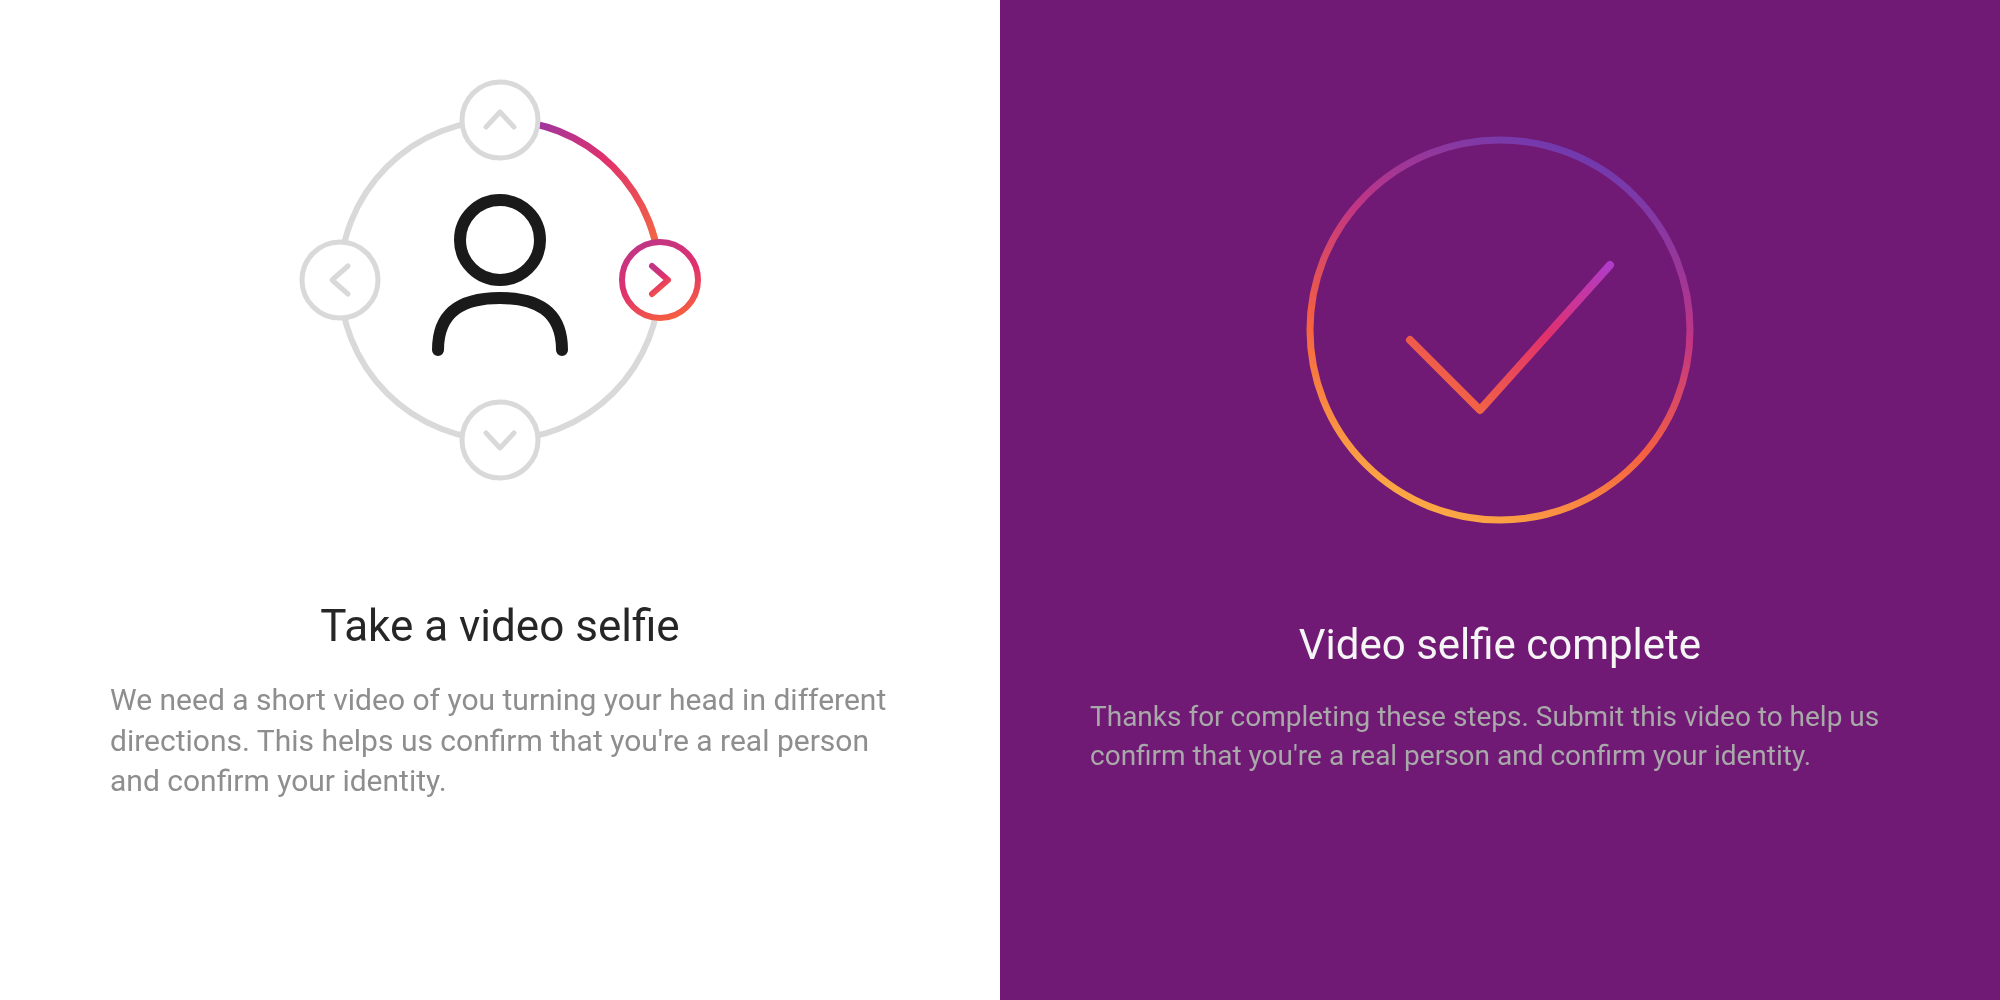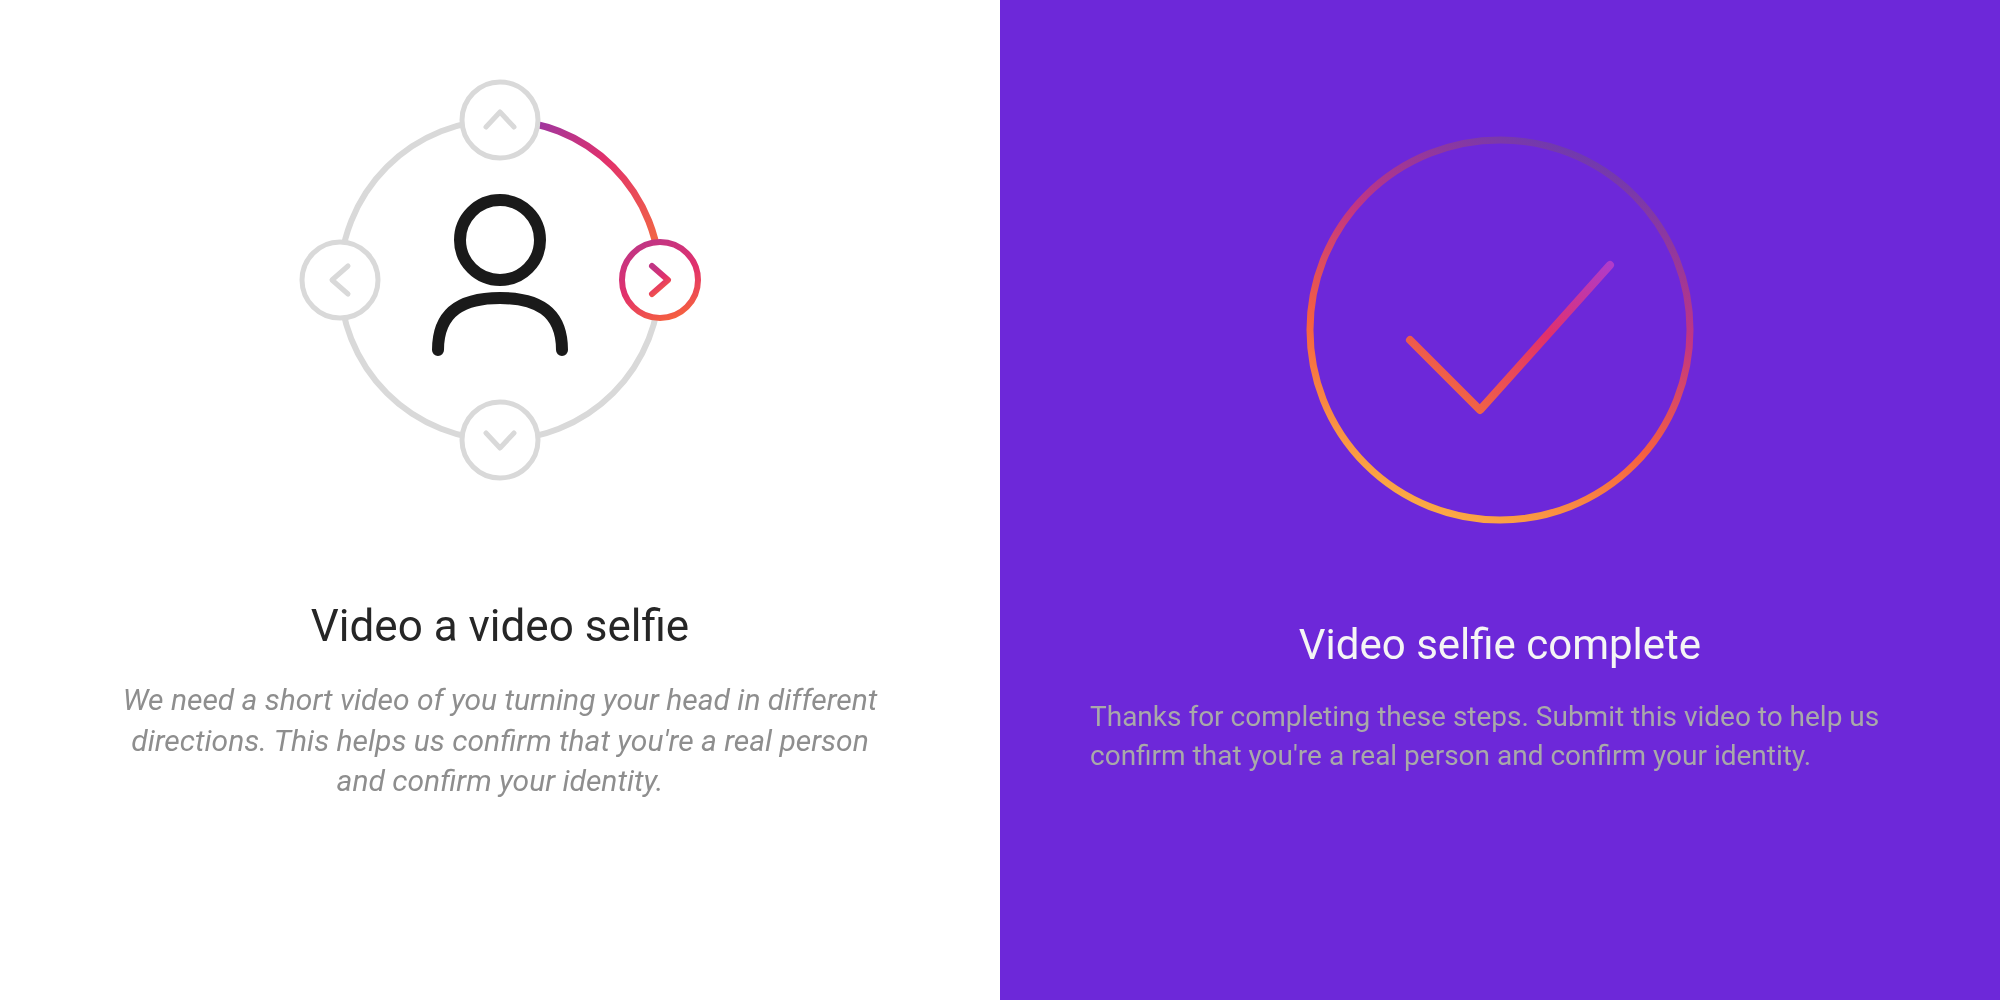--- a/index.html
+++ b/index.html
@@ -16,21 +16,21 @@
     display: flex;
     flex-direction: column;
     align-items: center;
     justify-content: flex-start;
     padding: 40px 60px;
   }
   .panel-left {
     background: #ffffff;
   }
   .panel-right {
-    background: #6d28d9;
+    background: #701a75;
   }
   .illustration-wrap {
     width: 100%;
     display: flex;
     justify-content: center;
     align-items: center;
   }
   .left-illustration {
     margin-top: 10px;
     margin-bottom: 90px;
@@ -44,23 +44,21 @@
     font-weight: 400;
     color: #262626;
     text-align: center;
     margin-bottom: 28px;
   }
   .desc-left {
     font-size: 30px;
     font-weight: 400;
     line-height: 1.35;
     color: #8e8e8e;
-    text-align: center;
     max-width: 780px;
-    font-style: italic;
   }
   .heading-right {
     font-size: 42px;
     font-weight: 400;
     color: #f5f5f5;
     text-align: center;
     margin-bottom: 28px;
   }
   .desc-right {
     font-size: 28px;
@@ -117,21 +115,21 @@
         <polyline points="382,216 398,230 382,244" fill="none" stroke="url(#igGradCircle)" stroke-width="6" stroke-linecap="round" stroke-linejoin="round"></polyline>
       </g>
 
       <g stroke="#1a1a1a" stroke-width="12" fill="none" stroke-linecap="round">
         <circle cx="230" cy="190" r="40"></circle>
         <path d="M 168 300 C 168 260 195 248 230 248 C 265 248 292 260 292 300"></path>
       </g>
     </svg>
   </div>
 
-  <h1 class="heading-left">Video a video selfie</h1>
+  <h1 class="heading-left">Take a video selfie</h1>
   <p class="desc-left">We need a short video of you turning your head in different directions. This helps us confirm that you're a real person and confirm your identity.</p>
 </div>
 
 <div class="panel panel-right">
   <div class="illustration-wrap right-illustration">
     <svg width="440" height="440" viewBox="0 0 440 440">
       <defs>
         <linearGradient id="igGradRing" x1="70%" y1="0%" x2="30%" y2="100%">
           <stop offset="0%" stop-color="#6a3ab2"></stop>
           <stop offset="35%" stop-color="#C13584"></stop>

